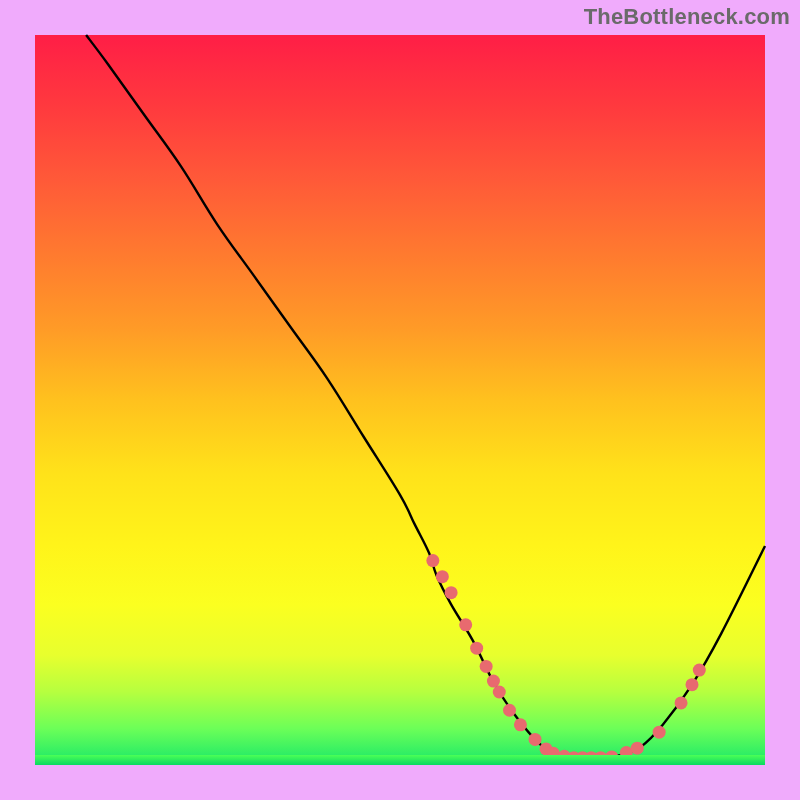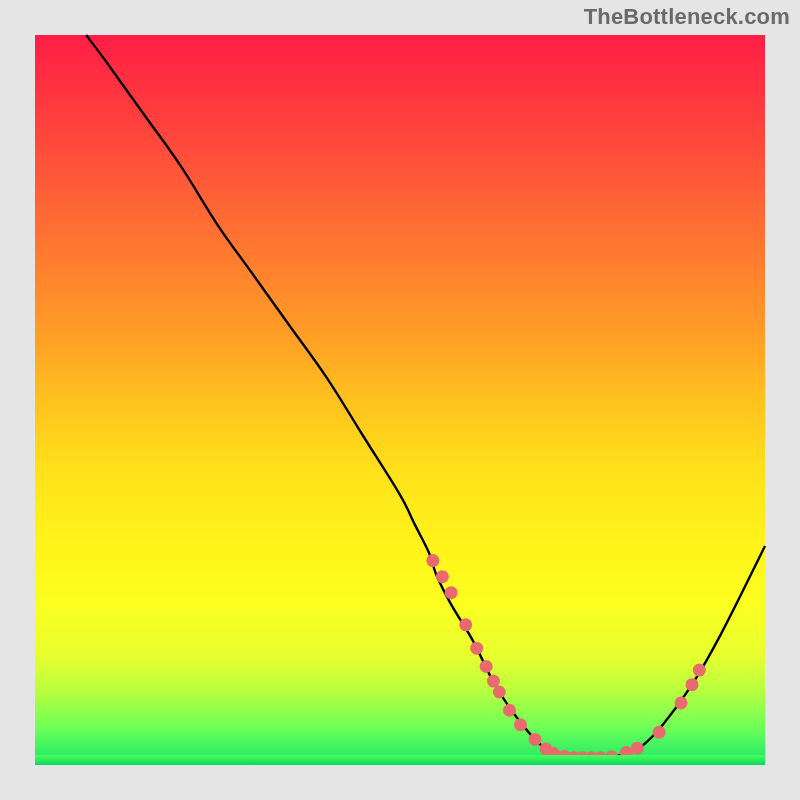--- a/index.html
+++ b/index.html
@@ -8,21 +8,21 @@
     width: 800px;
     height: 800px;
     background: #000;
     overflow: hidden;
     font-family: Arial, Helvetica, sans-serif;
   }
   .frame {
     position: relative;
     width: 800px;
     height: 800px;
-    background: #e5e5e5;
+    background: #f0abfc;
   }
   .watermark {
     position: absolute;
     top: 4px;
     right: 10px;
     color: #6a6a6a;
     font-size: 22px;
     font-weight: 600;
     letter-spacing: 0.2px;
     z-index: 10;

